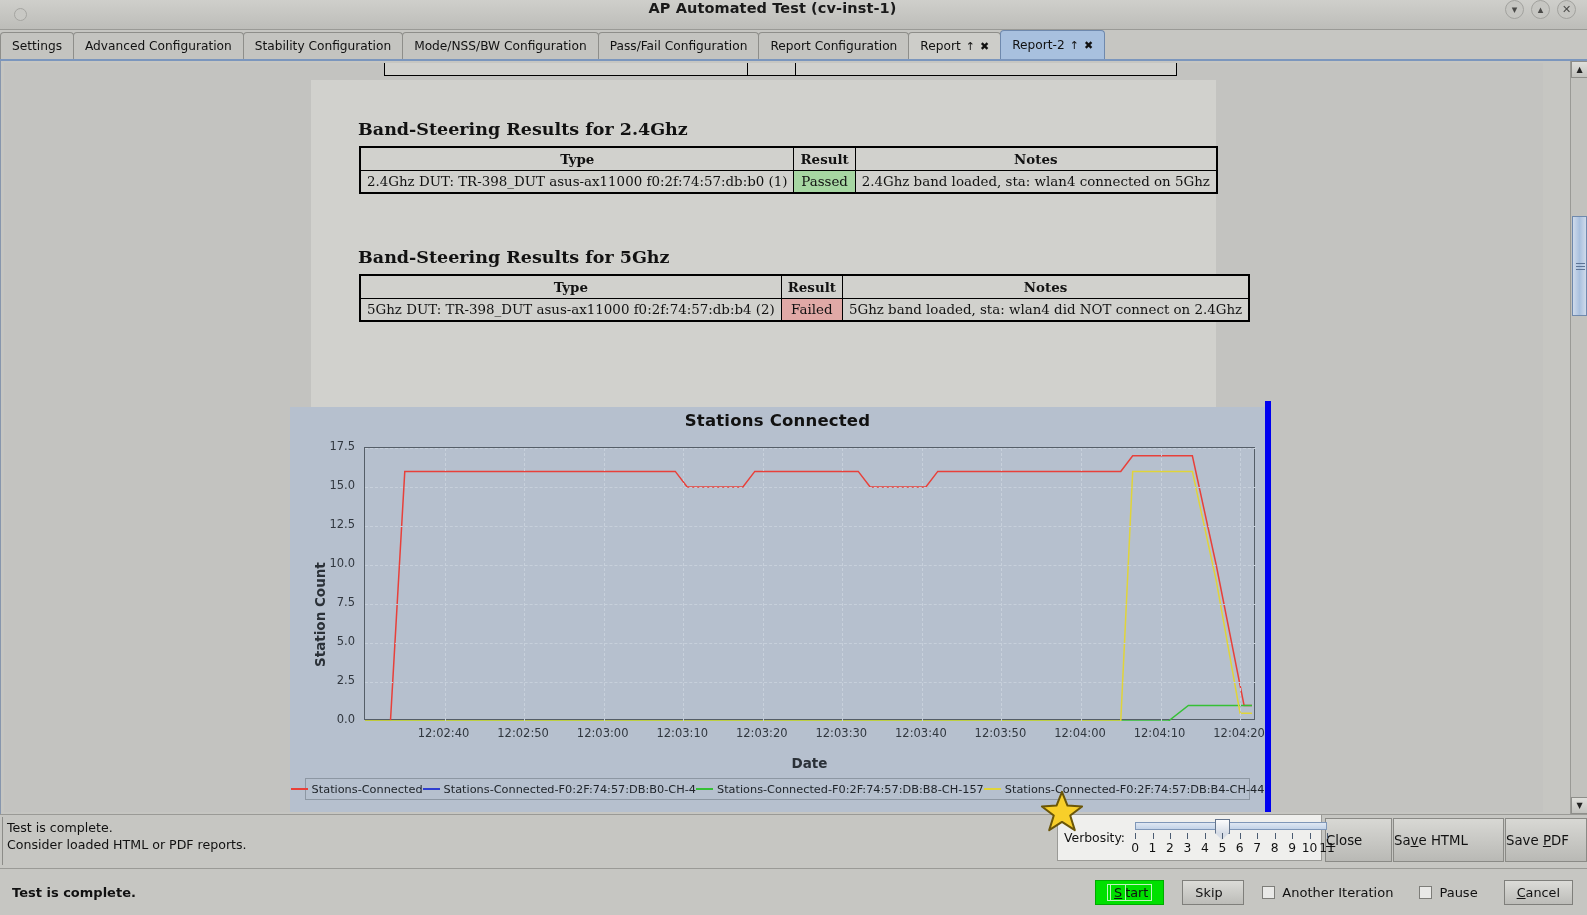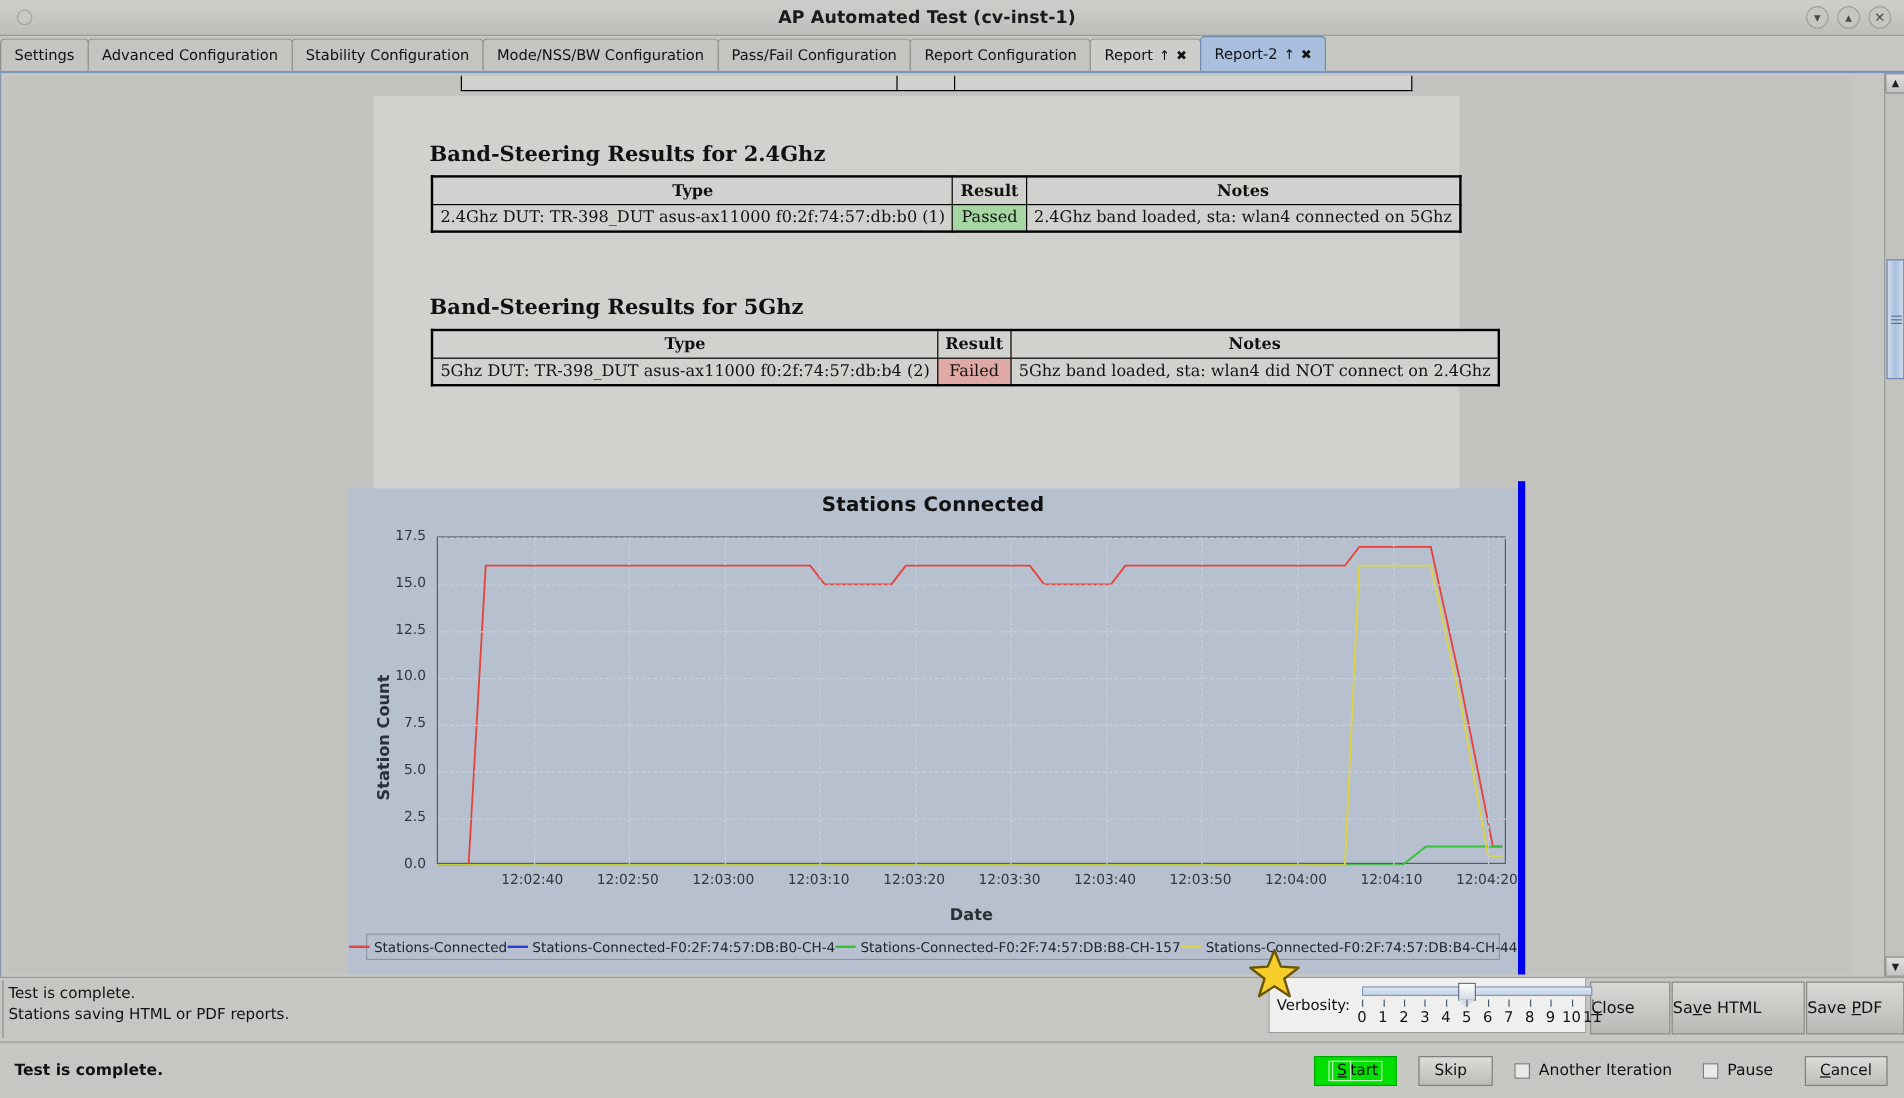--- a/index.html
+++ b/index.html
@@ -9,21 +9,21 @@
     overflow: hidden;
     font-family: "DejaVu Sans", "Liberation Sans", sans-serif;
     background: #c0c0c0;
   }
   
   #app { position: relative; width: 1587px; height: 915px; background: #c6c6c2; }
   #titlebar {
     position: absolute; top: 0; left: 0; width: 1587px; height: 30px;
     background: linear-gradient(#cfcfcb, #bdbdb9);
     border-bottom: 1px solid #9a9a96;
-    display: flex; align-items: center;
+    display: flex; 
   }
   #titlebar .tb-left { width: 40px; display:flex; align-items:center; justify-content:center; }
   #titlebar .dot {
     width: 13px; height: 13px; border-radius: 50%;
     border: 1px solid #a5a5a1; background: #c8c8c4;
   }
   #title-text {
     flex: 1; text-align: center; font-size: 14.5px; font-weight: bold; color: #1a1a1a;
     letter-spacing: .1px;
   }
@@ -372,21 +372,21 @@
           <i></i>
           <i></i>
         </div>
     </div>
     <div class="sbtn" style="bottom:0;">▼</div>
   </div>
 
   <div id="statusbar">
     <div id="statusmsg">
       <div>Test is complete.</div>
-      <div>Stations saving HTML or PDF reports.</div>
+      <div>Consider loaded HTML or PDF reports.</div>
     </div>
     <div class="btnbar-btn" style="left:1325px;width:67px;">
       <span><span class="ul">C</span>lose</span>
     </div>
     <div class="btnbar-btn" style="left:1393px;width:111px;">
       <span>Sa<span class="ul">v</span>e HTML</span>
     </div>
     <div class="btnbar-btn" style="left:1505px;width:82px;">
       <span>Save <span class="ul">P</span>DF</span>
     </div>

